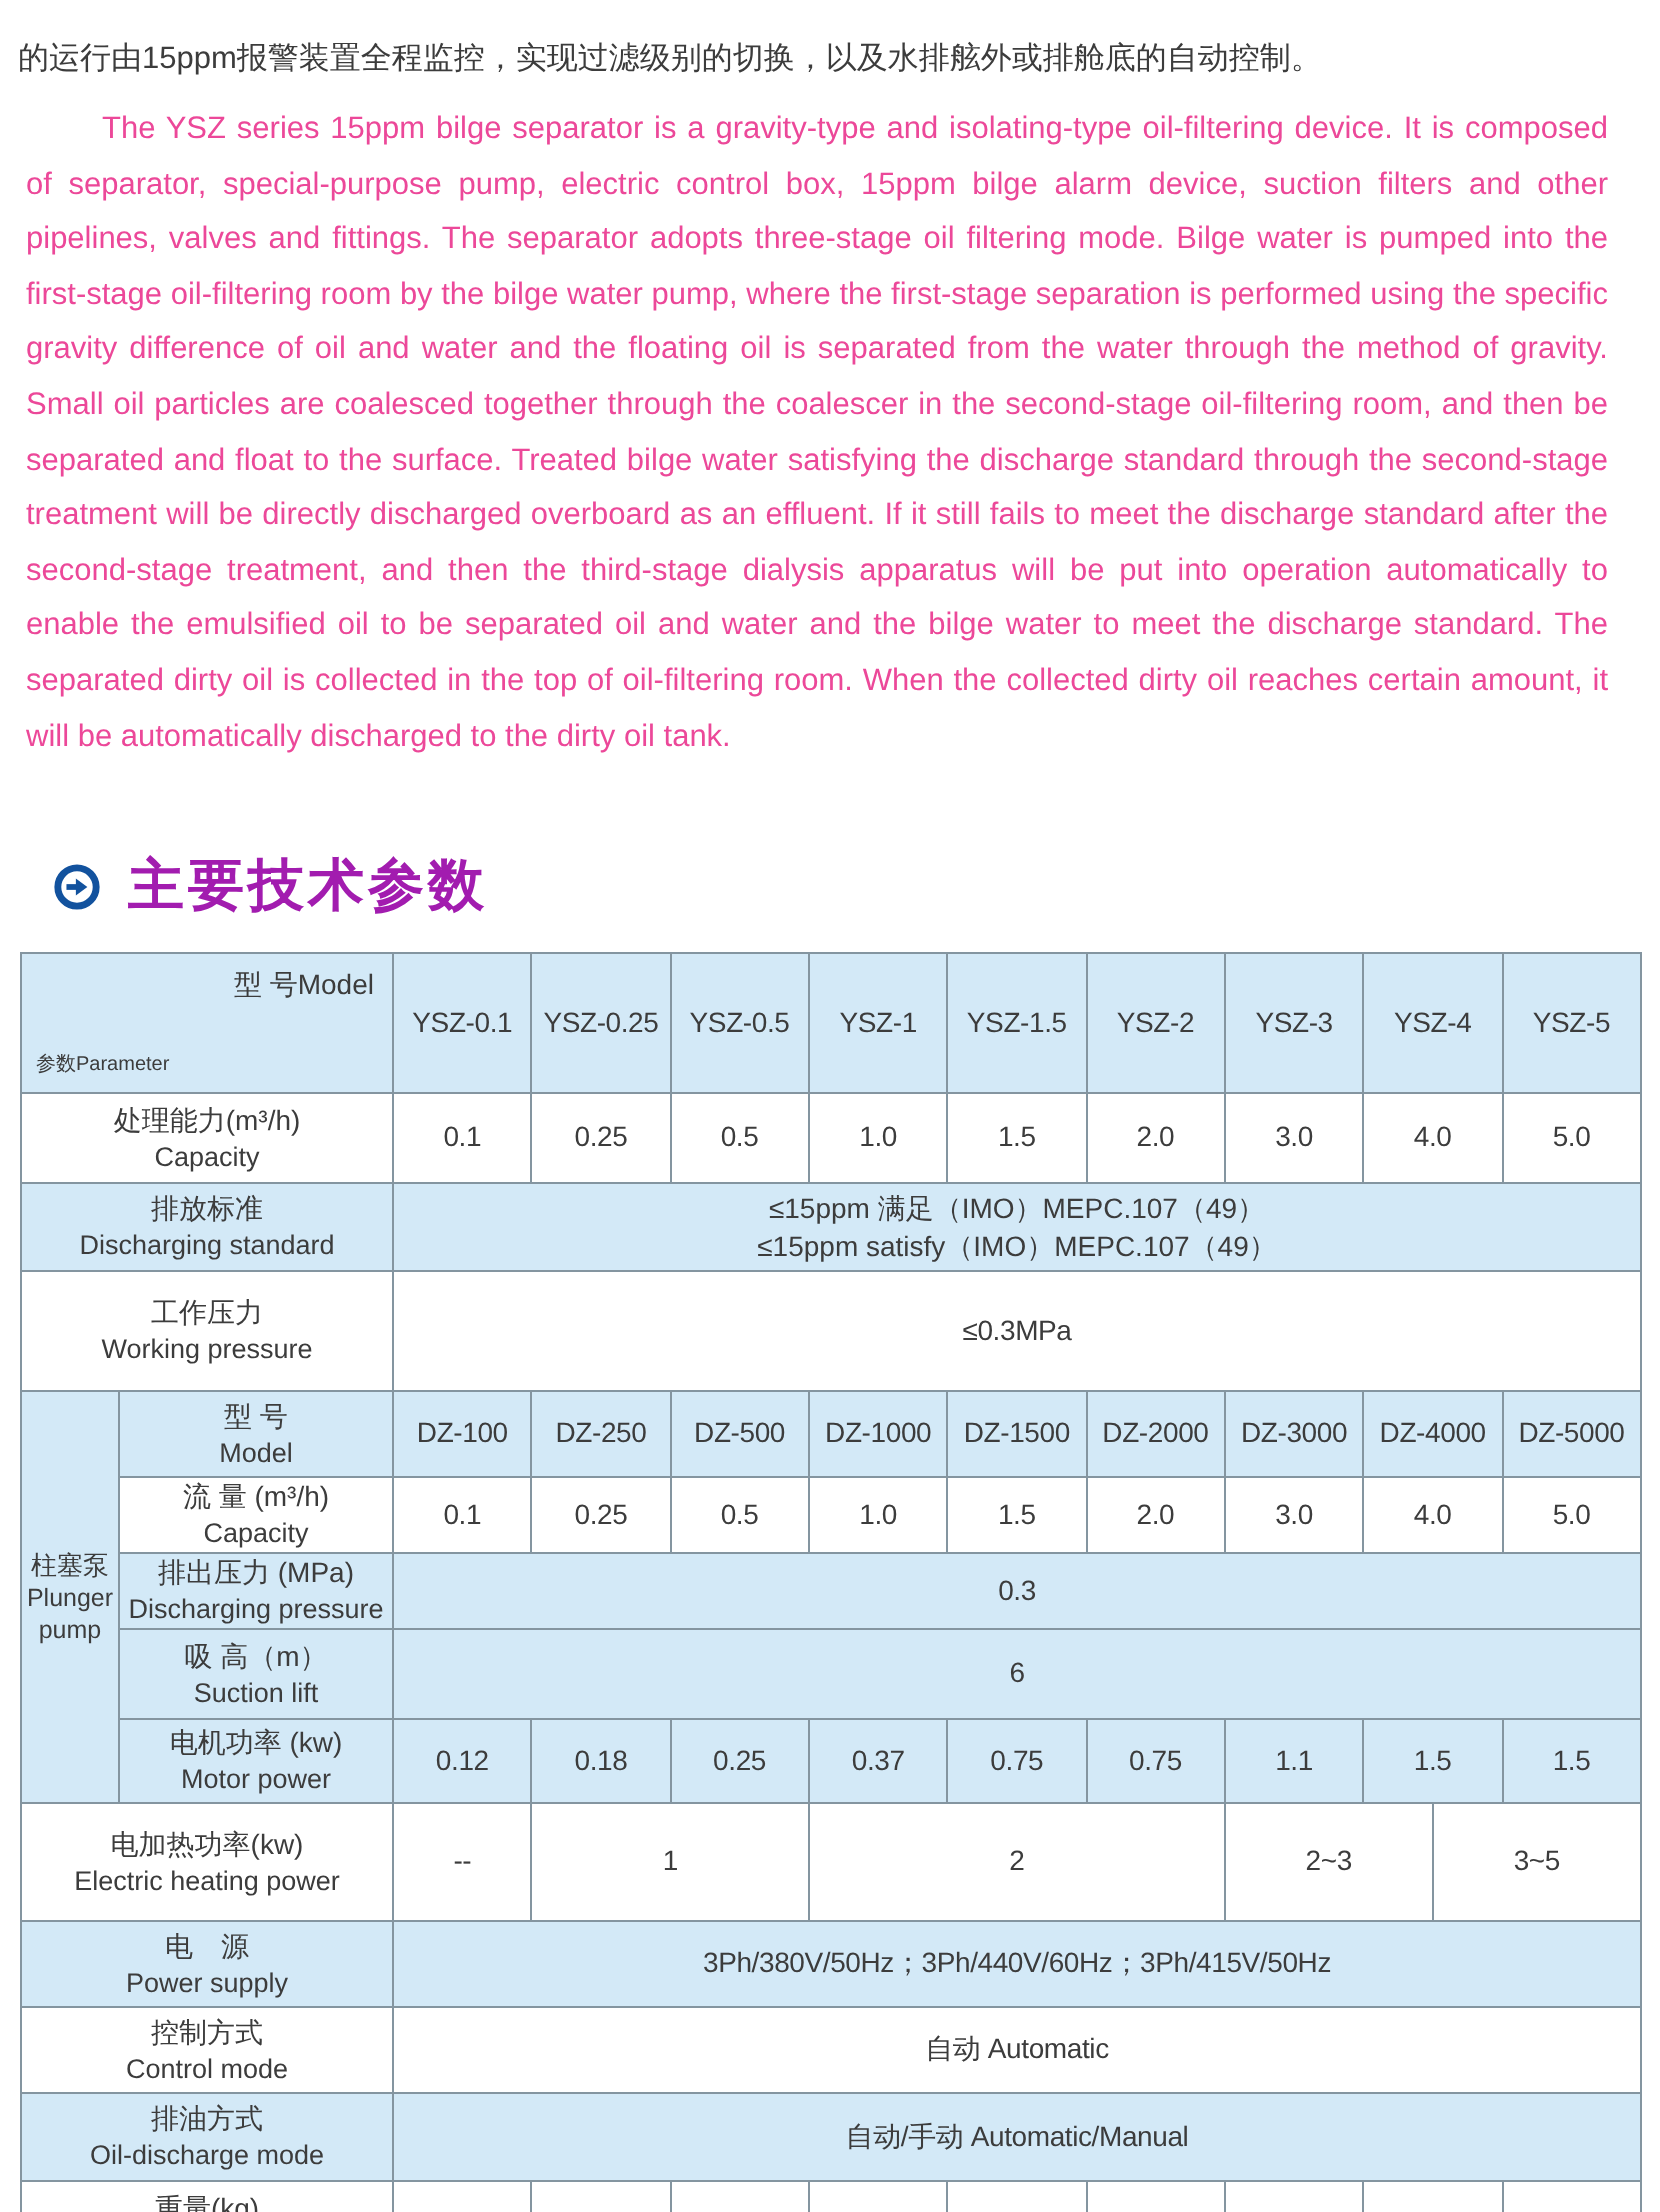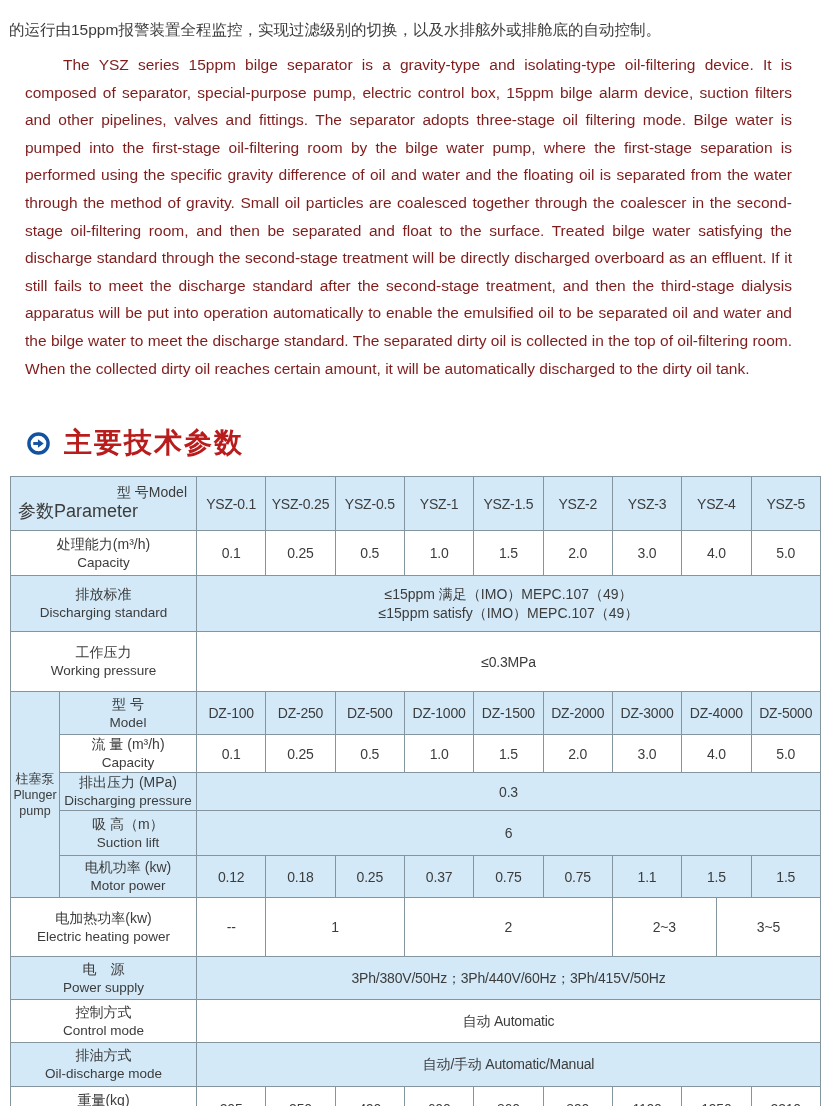--- a/index.html
+++ b/index.html
@@ -6,28 +6,28 @@
   html,body { margin:0; padding:0; }
   body {
     width:830px; height:1106px; background:#ffffff;
     font-family:"Liberation Sans","DejaVu Sans",sans-serif;
     color:#3c3c3c; overflow:hidden;
   }
   .page { padding:10px 22px 0 9px; }
 
   .intro-cn { font-size:15.5px; line-height:26px; margin:7px 0 0; }
   .intro-en {
-    font-size:15.5px; line-height:27.6px; margin:8px 16px 0;
-    text-align:justify; text-indent:38px; color:#7f1d1d;
+    font-size:15.5px; line-height:27.6px; margin:8px 4px 0;
+    text-align:justify; text-indent:38px; color:#ec4899;
   }
 
   .section-head { display:flex; align-items:center; margin:46px 0 0 18px; }
   .arrow-icon { width:23px; height:23px; flex:0 0 auto; margin-right:14px; }
   .title-cn {
-    font-size:28px; font-weight:bold; color:#b91c1c; letter-spacing:2px;
+    font-size:28px; font-weight:bold; color:#a21caf; letter-spacing:2px;
     line-height:30px;
   }
   .title-en {
     font-size:20px; font-weight:bold; color:#12529e;
     font-family:"Liberation Serif","DejaVu Serif",serif;
     margin-left:8px; position:relative; top:2px;
   }
 
   table.ptable {
     width:811px; margin:18px 0 0 1px;
@@ -37,21 +37,21 @@
     border:1px solid #8495a0; text-align:center; vertical-align:middle;
     padding:0 1px; overflow:hidden; background:#ffffff;
   }
   tr.blue td { background:#d3e9f7; }
   td.corner { position:relative; padding:0;
     background-image:linear-gradient(to bottom right,
       rgba(0,0,0,0) calc(50% - 0.7px), #8495a0 calc(50% - 0.7px),
       #8495a0 calc(50% + 0.7px), rgba(0,0,0,0) calc(50% + 0.7px));
   }
   .corner-top { position:absolute; top:7px; right:9px; font-size:14px; }
-  .corner-bottom { position:absolute; bottom:7px; left:7px; font-size:18px; }
+  .corner-bottom { position:absolute; bottom:7px; left:7px; font-size:10px; }
   .cn  { display:block; font-size:14px; line-height:19px; }
   .en  { display:block; font-size:13.5px; line-height:18px; }
   .val { font-size:14px; letter-spacing:-0.2px; }
   .val2 { font-size:14px; line-height:19px; display:block; }
   td.plunger { font-size:12.5px; line-height:16px; padding:0 1px; }
   td.plunger .cn { font-size:13px; line-height:17px; }
   td.plunger .en { font-size:12.5px; line-height:16px; }
 </style>
 </head>
 <body>
@@ -88,21 +88,21 @@
         <col>
         <col>
         <col>
         <col>
         <col>
         <col>
         <col>
     </colgroup>
 
     <tbody>
-        <tr class="blue" style="height:54px">
+        <tr class="blue" style="height:70px">
       <td class="corner" colspan="2">
         <span class="corner-top">型 号Model</span>
         <span class="corner-bottom">参数Parameter</span>
       </td>
       <td colspan="2"><span class="val">YSZ-0.1</span></td>
       <td colspan="2"><span class="val">YSZ-0.25</span></td>
       <td colspan="2"><span class="val">YSZ-0.5</span></td>
       <td colspan="2"><span class="val">YSZ-1</span></td>
       <td colspan="2"><span class="val">YSZ-1.5</span></td>
       <td colspan="2"><span class="val">YSZ-2</span></td>
@@ -120,21 +120,21 @@
       <td colspan="2"><span class="val">0.25</span></td>
       <td colspan="2"><span class="val">0.5</span></td>
       <td colspan="2"><span class="val">1.0</span></td>
       <td colspan="2"><span class="val">1.5</span></td>
       <td colspan="2"><span class="val">2.0</span></td>
       <td colspan="2"><span class="val">3.0</span></td>
       <td colspan="2"><span class="val">4.0</span></td>
       <td colspan="2"><span class="val">5.0</span></td>
     </tr>
 
-    <tr class="blue" style="height:56px">
+    <tr class="blue" style="height:44px">
       <td colspan="2">
         <span class="cn">排放标准</span>
         <span class="en">Discharging standard</span>
       </td>
       <td colspan="18">
         <span class="val2">≤15ppm 满足（IMO）MEPC.107（49）</span>
         <span class="val2">≤15ppm satisfy（IMO）MEPC.107（49）</span>
       </td>
     </tr>
 

